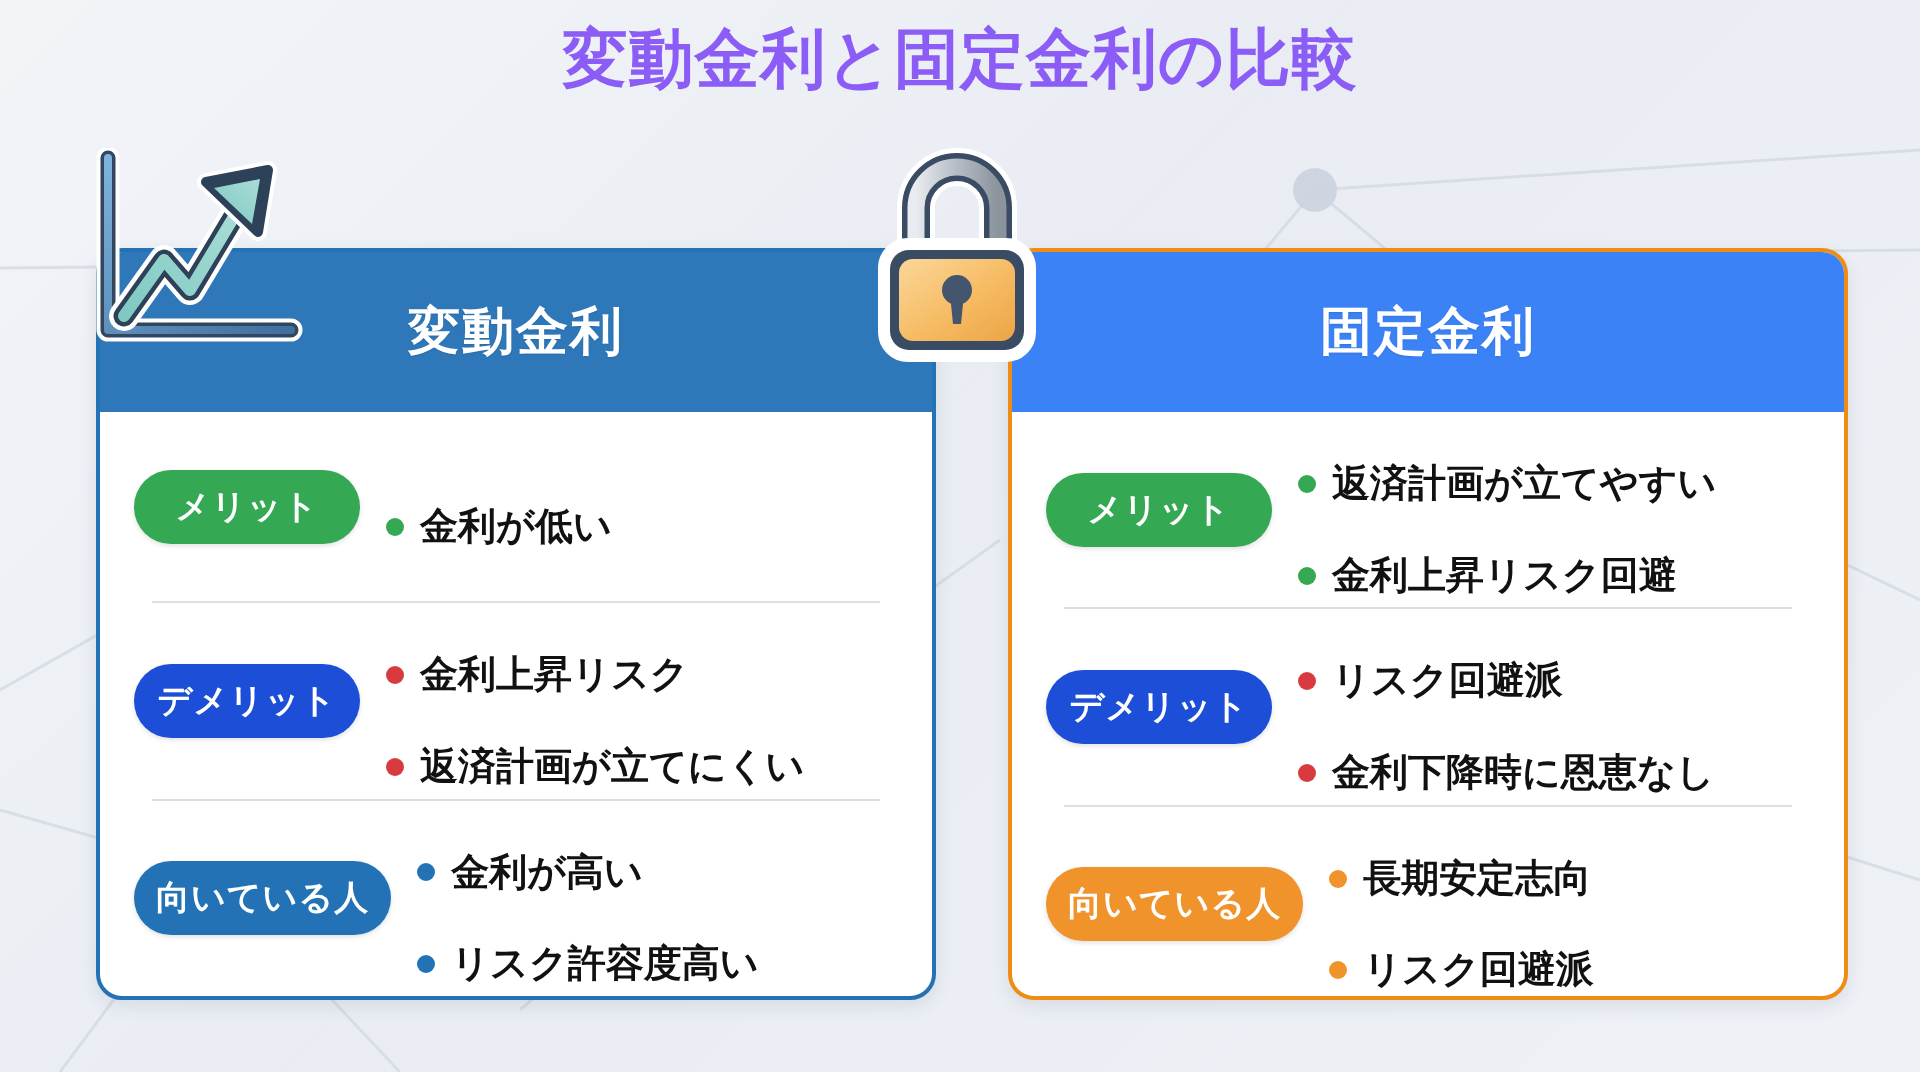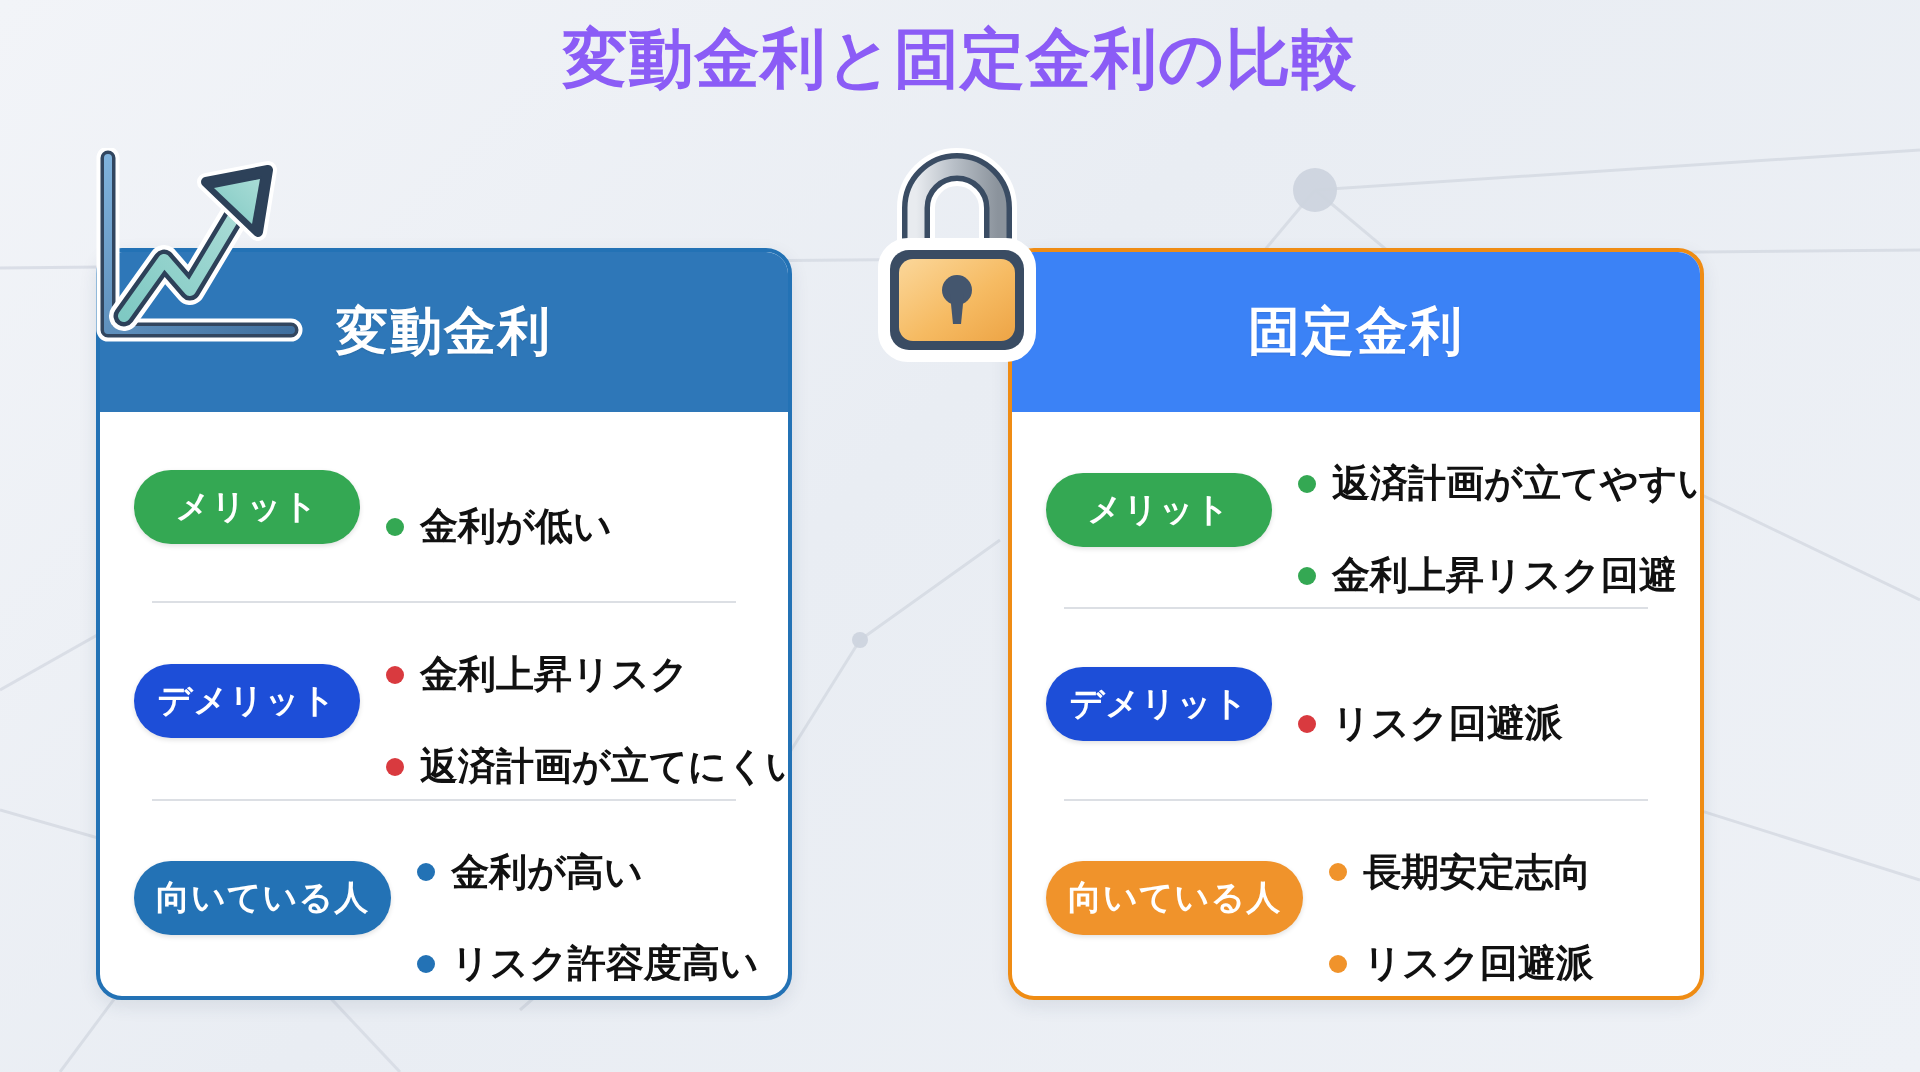--- a/index.html
+++ b/index.html
@@ -53,21 +53,21 @@
     font-size: 65px;
     font-weight: 700;
     letter-spacing: 1px;
     color: #8b5cf6;
     line-height: 1.25;
   }
 
   
   .card {
     position: absolute;
-    width: 696px;
+    width: 840px;
     top: 248px;
     height: 752px;
     border-radius: 26px;
     background: #ffffff;
     border: 4px solid #2372b5;
     box-shadow: 0 6px 18px rgba(40, 60, 90, 0.10);
     overflow: hidden;
   }
   .card.left  { left: 96px;  border-color: #2372b5; }
   .card.right { left: 1008px; border-color: #ef8c14; }
@@ -274,20 +274,24 @@
 
       <div class="divider"></div>
 
       <div class="section">
         <span class="badge red">デメリット</span>
         <ul class="bullets">
           <li>
             <span class="dot red"></span>
             <span>リスク回避派</span>
           </li>
+          <li>
+            <span class="dot red"></span>
+            <span>金利下降時に恩恵なし</span>
+          </li>
         </ul>
       </div>
 
       <div class="divider"></div>
 
       <div class="section">
         <span class="badge orange">向いている人</span>
         <ul class="bullets">
           <li>
             <span class="dot orange"></span>

